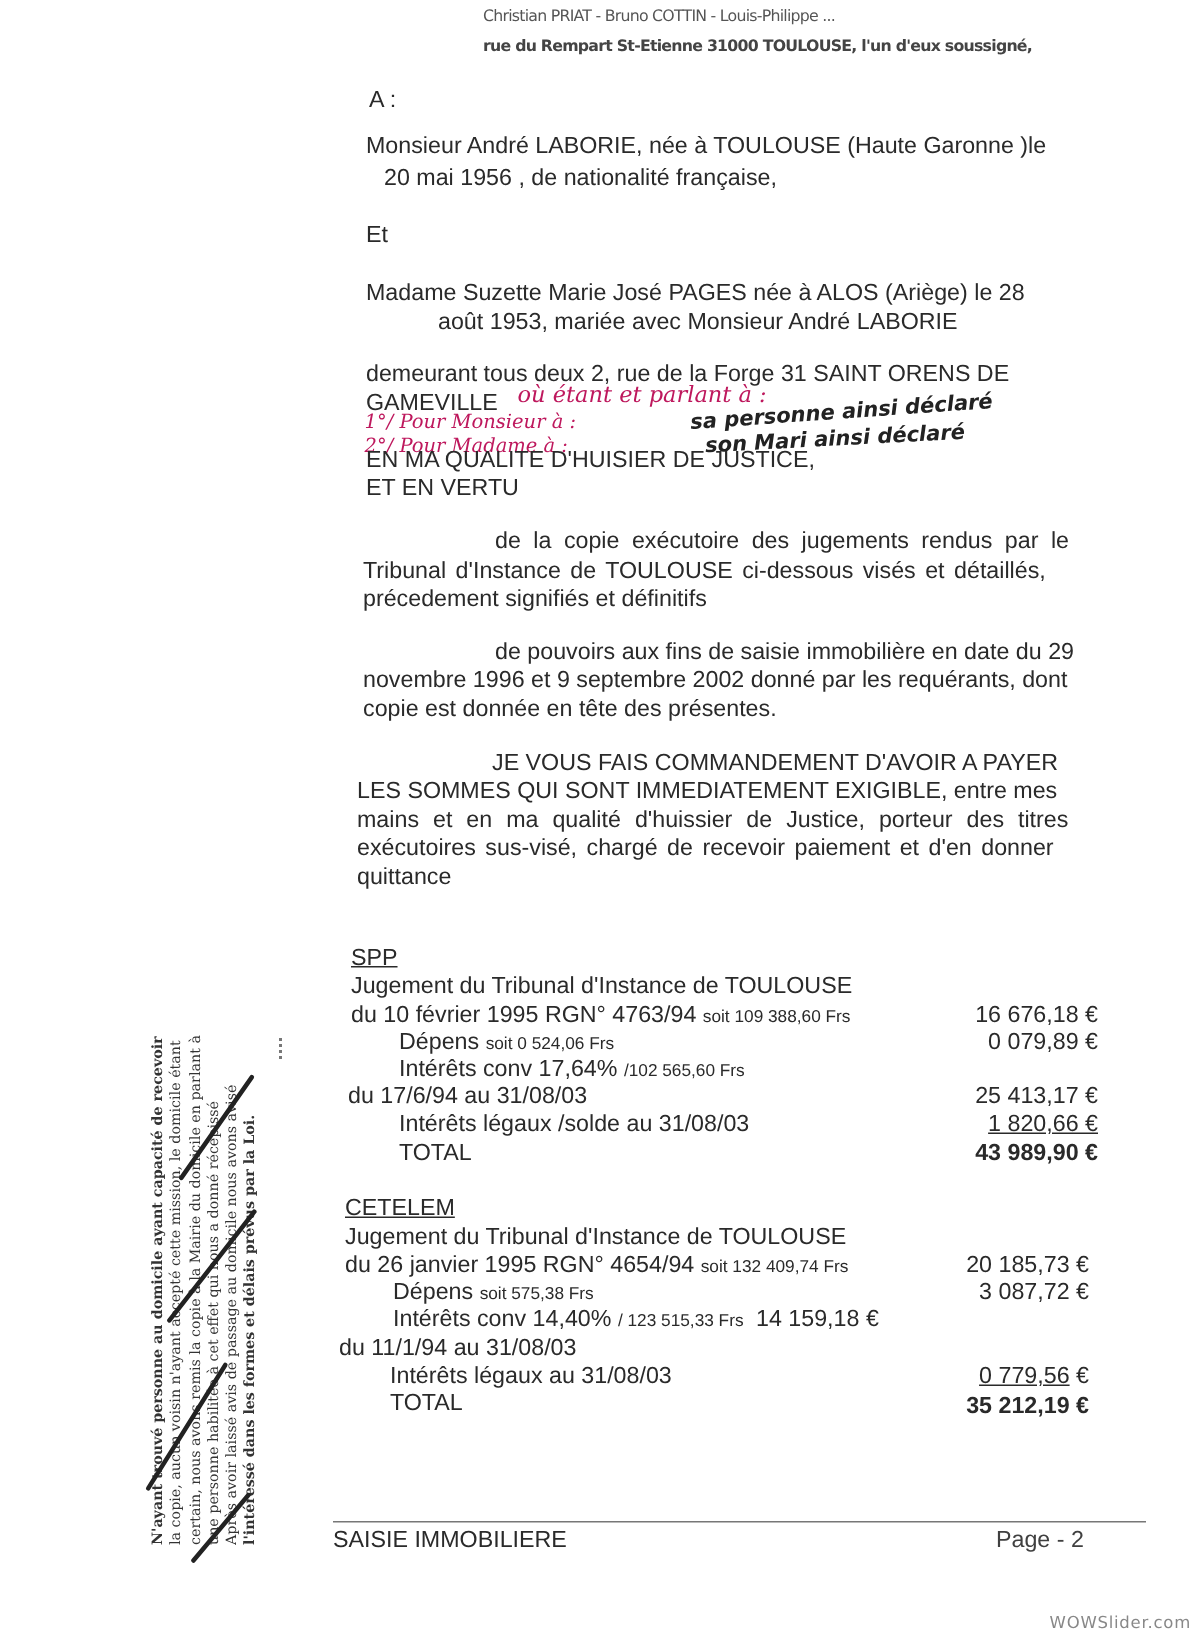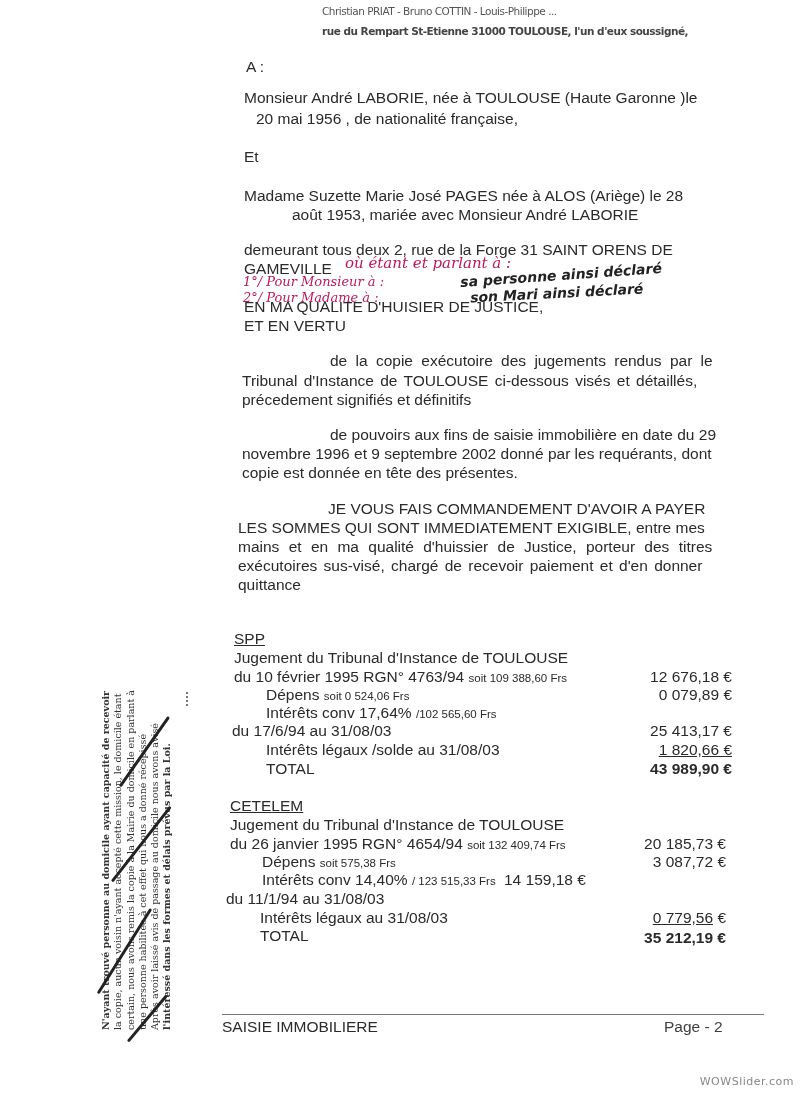--- a/index.html
+++ b/index.html
@@ -66,21 +66,21 @@
 <div class="abs txt" style="left:238px;top:538px;word-spacing:5px;">mains et en ma qualité d'huissier de Justice, porteur des titres</div>
 <div class="abs txt" style="left:238px;top:557px;word-spacing:2px;">exécutoires sus-visé, chargé de recevoir paiement et d'en donner</div>
 <div class="abs txt" style="left:238px;top:576px;">quittance</div>
 
 <div class="abs txt u" style="left:234px;top:630px;">SPP</div>
 <div class="abs txt" style="left:234px;top:649px;">Jugement du Tribunal d'Instance de TOULOUSE</div>
 <div class="abs txt" style="left:234px;top:668px;">
   <span>du 10 février 1995 RGN° 4763/94</span>
   <span class="small">soit 109 388,60 Frs</span>
 </div>
-<div class="abs amt" style="left:582px;top:668px;">12 676,18 €</div>
+<div class="abs amt" style="left:582px;top:668px;">16 676,18 €</div>
 <div class="abs txt" style="left:266px;top:686px;">
   <span>Dépens</span>
   <span class="small">soit 0 524,06 Frs</span>
 </div>
 <div class="abs amt" style="left:582px;top:686px;">0 079,89 €</div>
 <div class="abs txt" style="left:266px;top:704px;">
   <span>Intérêts conv 17,64%</span>
   <span class="small">/102 565,60 Frs</span>
 </div>
 <div class="abs txt" style="left:232px;top:722px;">du 17/6/94 au 31/08/03</div>

